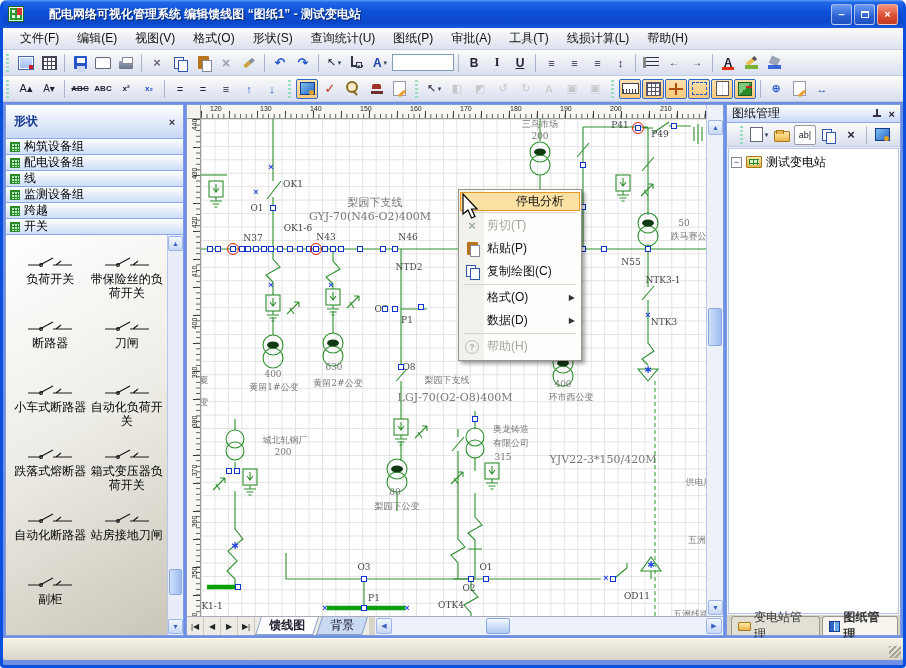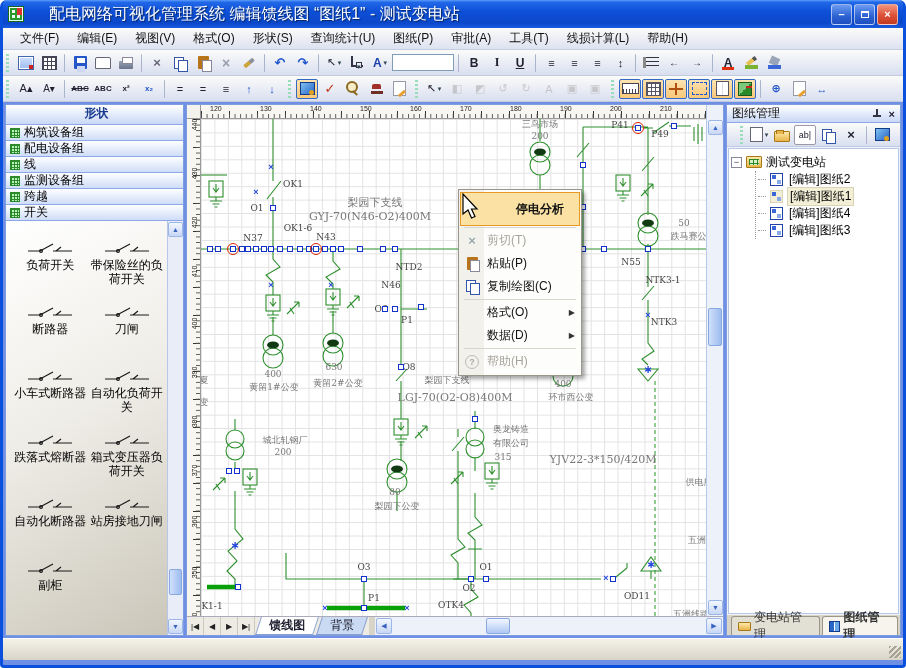--- a/index.html
+++ b/index.html
@@ -3,21 +3,21 @@
 <meta charset="utf-8">
 <style>
 * { margin:0; padding:0; box-sizing:border-box; }
 html,body { width:906px; height:668px; overflow:hidden; font-family:"Liberation Sans","DejaVu Sans",sans-serif; }
 .window { width:906px; height:668px; border:3px solid #0A50DC; border-top:0; border-radius:7px 7px 4px 4px; background:#6E8FE4; display:flex; flex-direction:column; }
 
 .titlebar { height:28px; background:linear-gradient(180deg,#5C9CFA 0%,#2168E8 8%,#0E50D8 40%,#0B47C9 82%,#1A5BE0 100%); border-radius:5px 5px 0 0; display:flex; align-items:center; padding:0 5px; gap:5px; }
 .appicon { width:16px; height:16px; background:linear-gradient(#fff,#dfe); border:1px solid #1a6a1a; position:relative; flex:none; }
 .appicon::before { content:""; position:absolute; inset:1px; background:linear-gradient(90deg,#2a9a2a 2px,transparent 2px),linear-gradient(#2a9a2a 2px,transparent 2px); background-size:5px 5px; }
 .appicon::after { content:""; position:absolute; right:1px; top:1px; width:5px; height:7px; background:#d33; }
-.title { color:#fff; font-size:16px; font-weight:normal; text-shadow:1px 1px 1px #04245e; flex:1; white-space:nowrap; overflow:hidden;padding-left:20px; }
+.title { color:#fff; font-size:12px; font-weight:bold; text-shadow:1px 1px 1px #04245e; flex:1; white-space:nowrap; overflow:hidden;padding-left:20px; }
 .winbtns { display:flex; gap:2px; }
 .wbtn { width:21px; height:21px; border-radius:3px; border:1px solid #ffffff90; color:#fff; font-size:11px; font-weight:bold; display:flex; align-items:center; justify-content:center; background:linear-gradient(180deg,#6B9BF2,#2C61D2 60%,#1E4FC0); }
 .wbtn.close { background:linear-gradient(180deg,#F2957E,#DD5037 55%,#C23A20); }
 .wbtn.restore span { display:block; width:8px; height:7px; border:1px solid #fff; border-top-width:2px; }
 
 .menubar { height:22px; background:linear-gradient(#FBFBF9,#DDE2F0); display:flex; align-items:center; padding-left:8px; border-bottom:1px solid #c6cde0; }
 .menu-item { font-size:12px; padding:3px 9px; color:#111; cursor:default; }
 .toolbar { height:26px; background:linear-gradient(#FBFBF9,#D9DFF0); display:flex; align-items:center; padding:0 4px 0 2px; border-bottom:1px solid #c2cade; gap:1px; }
 .grip { width:5px; height:18px; margin:0 3px 0 1px; background:repeating-linear-gradient(#9db 0 2px,transparent 2px 4px); background-size:3px 4px; background-repeat:repeat-y; flex:none; }
 .tb { width:22px; height:20px; border:1px solid transparent; border-radius:2px; display:flex; align-items:center; justify-content:center; font-size:11px; color:#223; position:relative; flex:none; }
@@ -82,21 +82,21 @@
 .ic-page2::before { content:""; width:11px; height:13px; background:linear-gradient(90deg,#fff 48%,#dde 48% 52%,#fff 52%); border:1px solid #556; }
 .ic-exit::before { content:""; width:12px; height:12px; background:linear-gradient(135deg,#7cc87c 50%,#2a8a2a 50%); border:1px solid #1a5a1a; }
 .ic-exit::after { content:""; position:absolute; right:3px; top:6px; width:6px; height:2px; background:#c22; }
 .ic-page::before { content:""; width:11px; height:13px; background:#fff; border:1px solid #667; }
 .ic-folder::before { content:""; width:14px; height:9px; background:linear-gradient(#ffe9a8,#e8b64a); border:1px solid #a87818; border-radius:1px; margin-top:3px; }
 .ic-folder::after { content:""; position:absolute; top:4px; left:4px; width:6px; height:3px; background:#e8b64a; border:1px solid #a87818; border-bottom:0; }
 
 .workspace { height:536px; display:flex; padding:2px; gap:2px; background:#6E8FE4; }
 
 .shapes-panel { width:179px; background:#EDF2FB; border:1px solid #7E9CE0; display:flex; flex-direction:column; flex:none; }
-.sp-header { height:20px; background:linear-gradient(#ffffff,#c9d8f6); display:flex; align-items:center; padding:0 4px 0 8px; border-bottom:1px solid #8CA8E8;flex-direction:column; }
+.sp-header { height:34px; background:linear-gradient(#ffffff,#c9d8f6); display:flex; align-items:center; padding:0 4px 0 8px; border-bottom:1px solid #8CA8E8; }
 .sp-title { font-size:12px; font-weight:bold; color:#1A3C8F; flex:1; }
 .sp-close { font-size:11px; font-weight:bold; color:#334; width:14px; text-align:center; }
 .sp-group { height:16px; background:linear-gradient(#FDFEFF,#CFDDF8); border-bottom:1px solid #8CA8E8; display:flex; align-items:center; gap:4px; padding-left:4px; flex:none; }
 .gicon { width:10px; height:10px; border:1px solid #2A8A2A; background:linear-gradient(90deg,#2A8A2A 1px,transparent 1px),linear-gradient(#2A8A2A 1px,transparent 1px),#bff0bf; background-size:3px 3px; flex:none; }
 .sp-group span { font-size:12px; color:#000; }
 .sp-items { flex:1; position:relative; background:linear-gradient(150deg,#FFFFFF 0%,#EFEDE7 45%,#C9C5B8 100%); padding:14px 18px 4px 6px; display:grid; grid-template-columns:1fr 1fr; grid-auto-rows:60px; row-gap:4px; overflow:hidden; }
 .shape-item { display:flex; flex-direction:column; align-items:center; justify-content:flex-start; gap:3px; padding-top:6px; }
 .shape-item svg { flex:none; }
 .shape-item span { font-size:12px; line-height:14px; text-align:center; color:#000; }
 .sp-scroll { position:absolute; right:0; top:0; bottom:0; width:16px; background:#E8EDF8; border-left:1px solid #b8c6e8; }
@@ -123,21 +123,21 @@
 .clabel.big { font-size:11px; }
 .mark { position:absolute; transform:translate(-50%,-50%); }
 .mark.nd { width:6px; height:6px; background:#fff; border:1.5px solid #1133CC; }
 .mark.nr::after { content:""; position:absolute; inset:-4px; border:1.3px solid #dd2200; border-radius:50%; }
 .mark.cx { color:#2244dd; font-size:9px; font-weight:bold; }
 .mark.st { color:#2244dd; font-size:11px; font-weight:bold; }
 
 .cmenu { position:absolute; left:257px; top:70px; width:124px; background:linear-gradient(90deg,#F2F1EC 0 25px,#FDFDFB 25px); border:1px solid #99958a; box-shadow:3px 3px 4px rgba(0,0,0,.35); padding:2px 1px; z-index:5; }
 .cm-item { height:23px; display:flex; align-items:center; padding:0 2px; font-size:12px; color:#111; position:relative; }
 .cm-item .mi { width:20px; height:18px; margin-right:5px; position:relative; display:flex; align-items:center; justify-content:center; flex:none; }
-.cm-item.hl { background:#FBE2A4; border:1px solid #E59A28; height:34px; font-weight:bold;padding-left:30px; }
+.cm-item.hl { background:#FBE2A4; border:1px solid #E59A28; height:19px; font-weight:normal;padding-left:30px; }
 .cm-item.dis { color:#A8A49C; }
 .cm-item .arr { margin-left:auto; font-size:8px; color:#333; padding-right:3px; }
 .cm-item.sep { height:3px; padding:0; }
 .cm-item.sep::after { content:""; position:absolute; left:4px; right:4px; top:1px; height:1px; background:#D8D5CC; }
 .mic-cut .mi::before { content:"×"; color:#9aa; font-weight:bold; font-size:13px; }
 .mic-copy .mi::before { content:""; position:absolute; left:4px; top:2px; width:8px; height:10px; background:#fff; border:1px solid #3355aa; }
 .mic-copy .mi::after { content:""; position:absolute; left:8px; top:5px; width:8px; height:10px; background:#fff; border:1px solid #3355aa; }
 .mic-paste .mi::before { content:""; width:11px; height:13px; background:#b8741a; border-radius:1px; }
 .mic-paste .mi::after { content:""; position:absolute; left:8px; top:5px; width:8px; height:10px; background:#fff; border:1px solid #889; }
 .mic-help .mi::before { content:"?"; color:#aaa; font-weight:bold; font-size:9px; width:12px; height:12px; line-height:12px; text-align:center; border:1px solid #bbb; border-radius:50%; }
@@ -721,21 +721,21 @@
 
           <div class="clabel gy" style="left: 339px; position: absolute; top: 5px;">三鸟市场</div>
               <div class="clabel gy" style="left: 339px; position: absolute; top: 17px;">200</div>
               <div class="clabel" style="left: 419px; position: absolute; top: 6px;">P41</div>
               <div class="clabel" style="left: 459px; position: absolute; top: 15px;">P49</div>
               <div class="clabel" style="left: 92px; position: absolute; top: 65px;">OK1</div>
               <div class="clabel" style="left: 56px; position: absolute; top: 89px;">O1</div>
               <div class="clabel" style="left: 97px; position: absolute; top: 109px;">OK1-6</div>
               <div class="clabel" style="left: 52px; position: absolute; top: 119px;">N37</div>
               <div class="clabel" style="left: 125px; position: absolute; top: 118px;">N43</div>
-              <div class="clabel" style="left: 190px; position: absolute; top: 118px; margin-top: 48px;">N46</div>
+              <div class="clabel" style="left: 207px; position: absolute; top: 118px;">N46</div>
               <div class="clabel big gy" style="left: 174px; position: absolute; top: 83px;">梨园下支线</div>
               <div class="clabel big gy" style="left: 169px; position: absolute; top: 97px;">GYJ-70(N46-O2)400M</div>
               <div class="clabel" style="left: 208px; position: absolute; top: 148px;">NTD2</div>
               <div class="clabel gy" style="left: 483px; position: absolute; top: 104px;">50</div>
               <div class="clabel gy" style="left: 492px; position: absolute; top: 117px;">跌马赛公变</div>
               <div class="clabel" style="left: 430px; position: absolute; top: 143px;">N55</div>
               <div class="clabel" style="left: 462px; position: absolute; top: 161px;">NTK3-1</div>
               <div class="clabel" style="left: 463px; position: absolute; top: 203px;">NTK3</div>
               <div class="clabel" style="left: 180px; position: absolute; top: 190px;">O6</div>
               <div class="clabel" style="left: 206px; position: absolute; top: 201px;">P1</div>
@@ -955,42 +955,20 @@
               <i style="font-style:normal"></i>
             </span>
           </div>
       </div>
       <div class="rp-tree">
         <div class="tree-root">
           <span class="expander">−</span>
           <span class="foldicon"></span>
           <span>测试变电站</span>
         </div>
-        <div class="tree-children">
-
-            <div class="tree-row">
-              <span class="drawicon"></span>
-              <span>[编辑]图纸2</span>
-            </div>
-
-            <div class="tree-row sel">
-              <span class="drawicon"></span>
-              <span>[编辑]图纸1</span>
-            </div>
-
-            <div class="tree-row">
-              <span class="drawicon"></span>
-              <span>[编辑]图纸4</span>
-            </div>
-
-            <div class="tree-row">
-              <span class="drawicon"></span>
-              <span>[编辑]图纸3</span>
-            </div>
-          </div>
       </div>
       <div class="rp-tabs">
 
           <div class="rp-tab">
             <span class="tabicon tabicon-folder"></span>
             <span>变电站管理</span>
           </div>
 
           <div class="rp-tab act">
             <span class="tabicon tabicon-book"></span>

